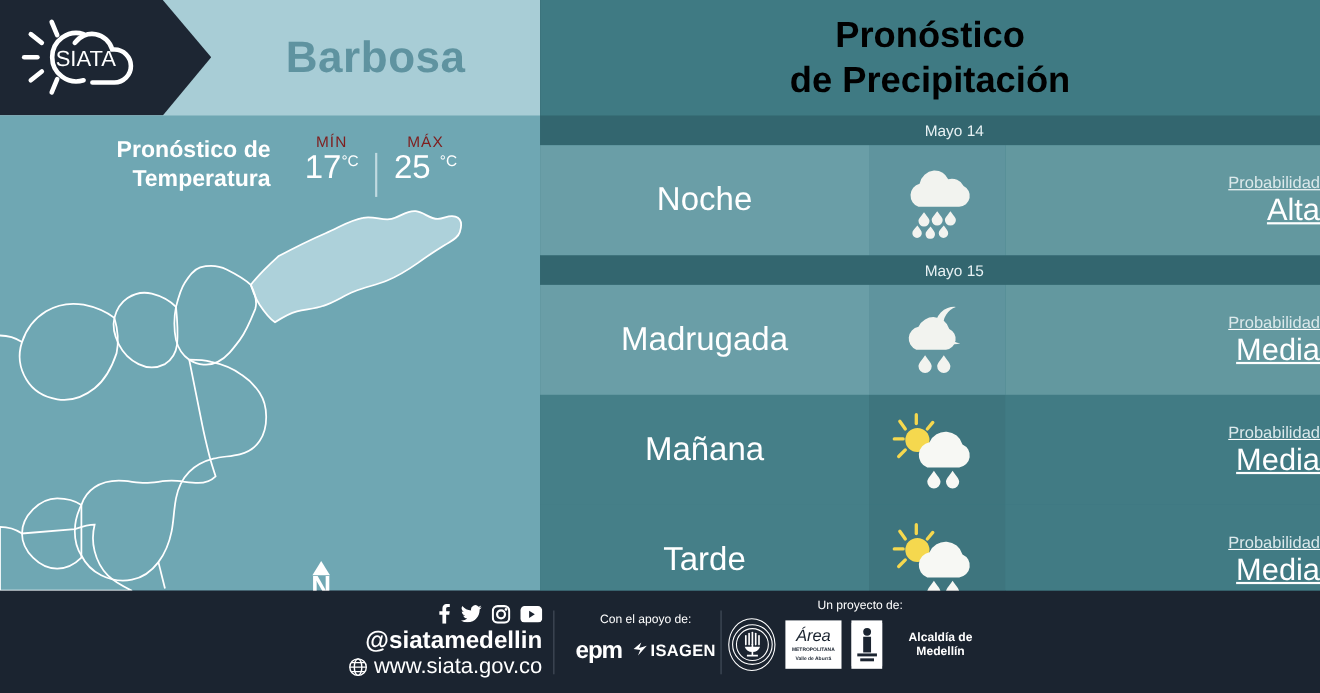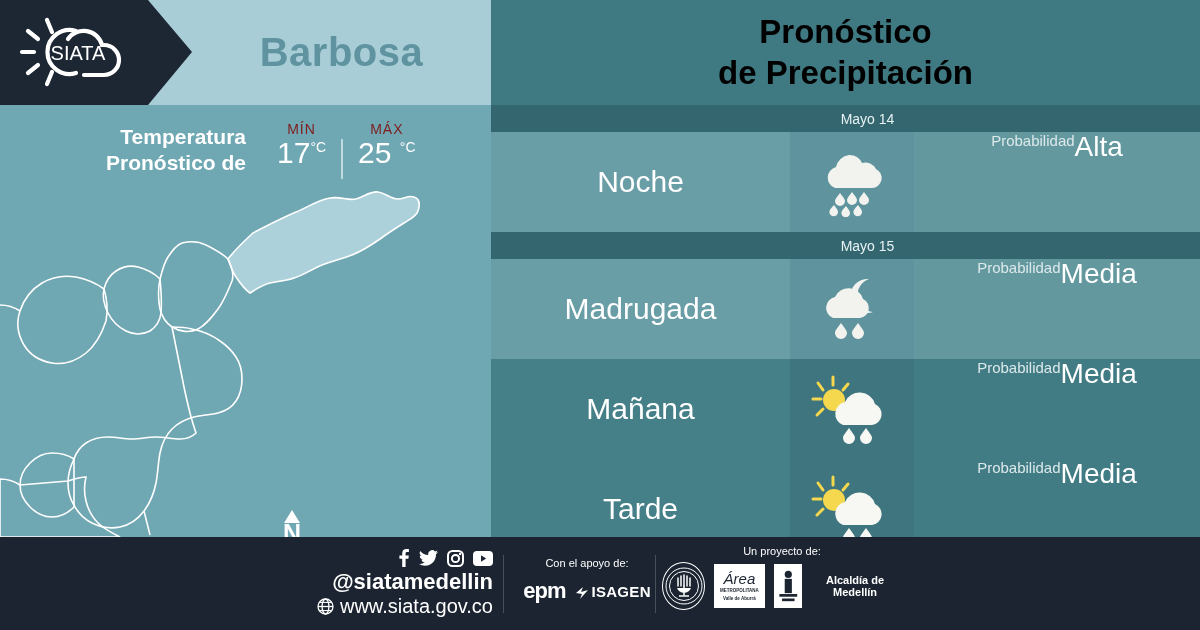--- a/index.html
+++ b/index.html
@@ -76,22 +76,22 @@
   .frow.dark .cell-icon{background:#3e757e;}
   .frow.dark .cell-prob{background:#417b84;}
   .cell-label{
     width:299px;display:flex;align-items:center;justify-content:center;
     color:#ffffff;font-size:30px;
   }
   .cell-icon{
     width:124px;display:flex;align-items:center;justify-content:center;
   }
   .cell-prob{
-    width:286px;display:flex;flex-direction:row;
-    align-items:flex-start;justify-content:center;color:#ffffff;
+    width:286px;display:flex;flex-direction:column;
+    align-items:flex-end;justify-content:center;color:#ffffff;text-decoration:underline;
   }
   .cell-prob .plabel{font-size:15px;color:#dce9eb;margin-bottom:1px;}
   .cell-prob .pvalue{font-size:28px;line-height:1.05;}
 
   
   .footer{
     position:absolute;left:0;top:537px;width:1200px;height:93px;
     background:#1b2430;display:flex;align-items:center;
   }
   .social{
@@ -99,21 +99,21 @@
     display:flex;flex-direction:column;align-items:flex-end;color:#fff;
   }
   .social-icons{display:flex;gap:9px;align-items:center;margin-bottom:2px;}
   .handle{font-size:22px;font-weight:bold;line-height:1.15;}
   .weburl{display:flex;align-items:center;gap:6px;font-size:20px;line-height:1.2;}
   .fdiv{position:absolute;top:18px;width:1px;height:58px;background:#46505d;}
   .support{position:absolute;left:512px;top:20px;width:150px;text-align:center;color:#fff;}
   .support .cap{font-size:11px;margin-bottom:9px;}
   .support .logos{display:flex;align-items:center;justify-content:center;gap:10px;}
   .epm{font-size:22px;font-weight:bold;letter-spacing:-1px;}
-  .isagen{font-size:15px;font-weight:bold;letter-spacing:.3px;display:flex;align-items:flex-end;gap:2px;}
+  .isagen{font-size:15px;font-weight:bold;letter-spacing:.3px;display:flex;align-items:flex-start;gap:2px;}
   .project{position:absolute;left:662px;top:8px;width:240px;text-align:center;color:#fff;}
   .project .cap{font-size:11px;margin-bottom:5px;}
   .project .logos{display:flex;align-items:center;justify-content:center;gap:9px;}
   .seal{width:46px;height:46px;border-radius:50%;border:1.5px solid #fff;
         display:flex;align-items:center;justify-content:center;}
   .area-logo{width:56px;height:44px;background:#fff;display:flex;flex-direction:column;
              align-items:center;justify-content:center;}
   .area-logo .a1{font-size:15px;font-style:italic;color:#1b2430;line-height:1;}
   .area-logo .a2{font-size:4.5px;color:#1b2430;font-weight:bold;margin-top:2px;line-height:1.25;text-align:center;}
   .alc{display:flex;align-items:center;gap:6px;}
@@ -140,22 +140,22 @@
             <path d="M70 63 h20 a15 15 0 0 0 0-30 h-2 a19 19 0 0 0-34-6"></path>
           </g>
           <text x="64" y="48" text-anchor="middle" fill="#ffffff" font-family="Liberation Sans, sans-serif" font-size="20">SIATA</text>
         </svg>
       </div>
       <div class="city-title">Barbosa</div>
     </div>
 
     <div class="temp-block">
       <div class="temp-title">
+        <div>Pronóstico de</div>
         <div>Temperatura</div>
-        <div>Pronóstico de</div>
       </div>
       <div class="temp-vals">
         <div class="temp-col">
           <div class="cap">MÍN</div>
           <div class="val"><span>17</span><sup>°C</sup></div>
         </div>
         <div class="temp-sep"></div>
         <div class="temp-col">
           <div class="cap">MÁX</div>
           <div class="val"><span>25</span> <sup>°C</sup></div>

